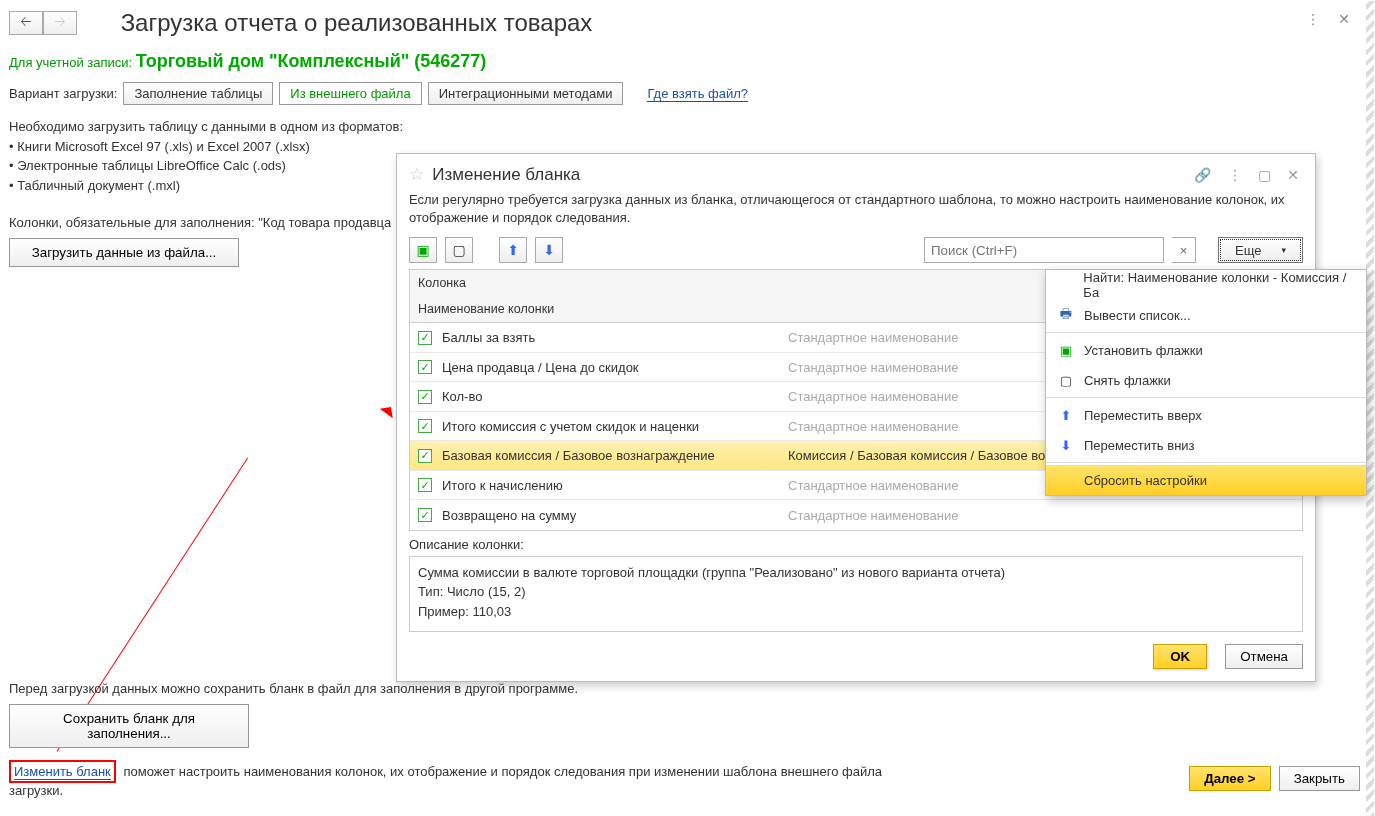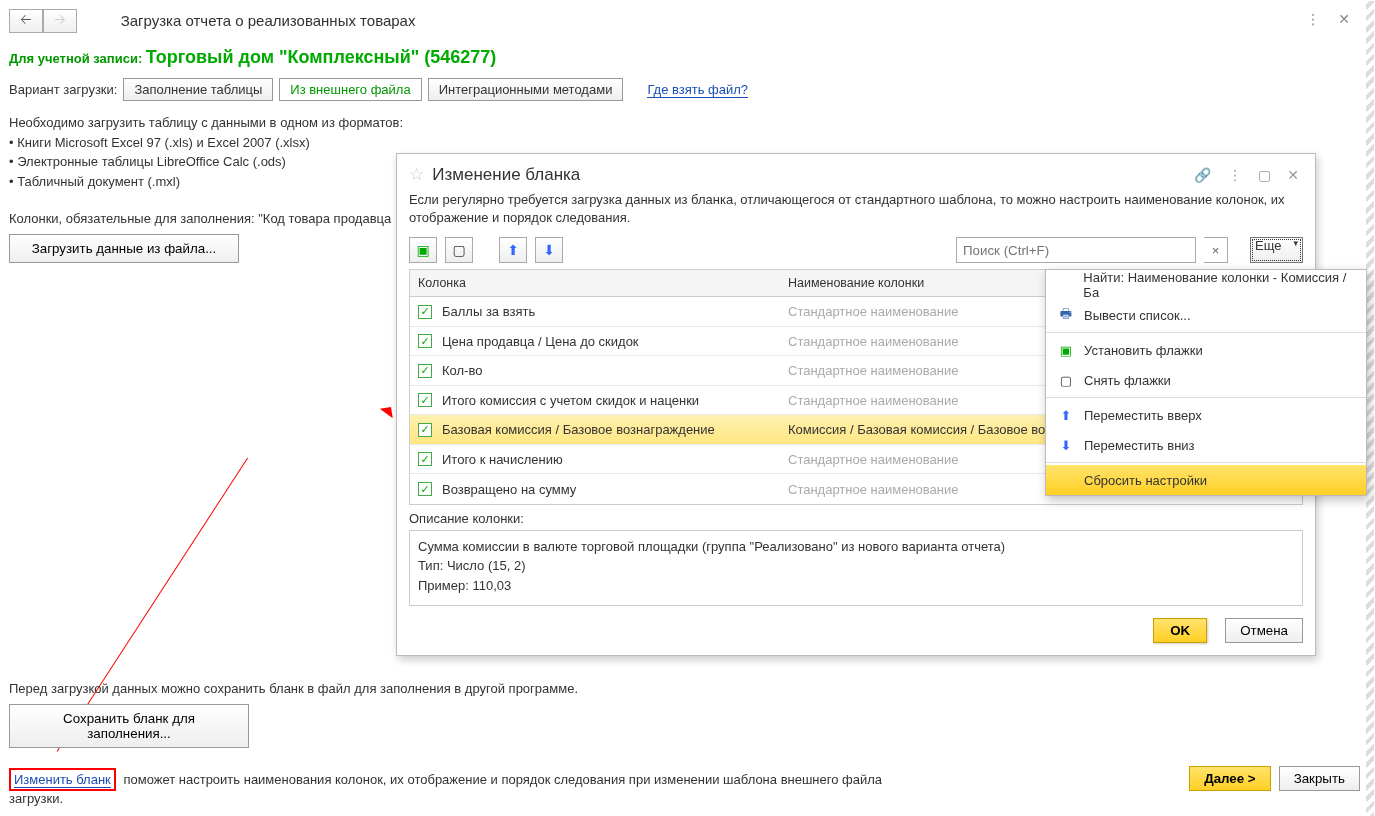--- a/index.html
+++ b/index.html
@@ -3,24 +3,24 @@
 <meta charset="utf-8">
 <style>
   * { box-sizing: border-box; }
   html, body { margin:0; padding:0; font-family: Arial, Helvetica, sans-serif; font-size:13px; color:#333; background:#fff; }
   .page { width:1375px; height:816px; position:relative; border:1px solid transparent; }
   .right-zig { position:absolute; right:0; top:0; width:8px; height:816px; background:repeating-linear-gradient(-45deg,#ddd 0 4px,#fff 4px 8px); }
   .header { padding:8px 8px 0 8px; }
   .navbtns { display:inline-flex; gap:0; }
   .navbtn { width:34px; height:24px; border:1px solid #aaa; background:linear-gradient(#fff,#eee); display:inline-flex; align-items:center; justify-content:center; font-size:14px; color:#555; }
   .navbtn:last-child { color:#ccc; }
-  .pgtitle { display:inline-block; vertical-align:middle; font-size:15px; color:#333; margin-left:40px; }
+  .pgtitle { display:inline-block; vertical-align:middle; font-size:24px; color:#333; margin-left:40px; }
   .tbicon { position:absolute; top:10px; display:inline-flex; align-items:center; justify-content:center; color:#888; font-size:14px; }
   .subhdr { margin-top:14px; }
-  .greenlbl { color:#090; font-weight:bold; }
+  .greenlbl { color:#090; font-weight:normal; }
   .greenval { color:#0a0; font-size:18px; font-weight:bold; }
   .row { margin-top:10px; display:flex; align-items:center; gap:6px; }
   .tab { border:1px solid #999; padding:3px 10px; background:linear-gradient(#fff,#eee); color:#333; }
   .tab.active { background:#fff; color:#090; font-weight:normal; }
   .link { color:#1a4fb3; border-bottom:1px solid #1a4fb3; cursor:pointer; }
   .info { margin-top:12px; line-height:1.5; }
   .btn { border:1px solid #999; background:linear-gradient(#fff,#eee); padding:6px 16px; cursor:pointer; }
   .btn-y { border:1px solid #c9a000; background:linear-gradient(#ffe36b,#ffcf24); padding:4px 16px; font-weight:bold; box-shadow:1px 1px 2px rgba(0,0,0,.2); }
   .btn-y2 { border:1px solid #c9a000; background:linear-gradient(#ffe36b,#ffcf24); padding:4px 14px; }
   .redbox { display:inline-block; border:2px solid red; padding:2px 3px; }
@@ -28,23 +28,23 @@
   .arrow-head { position:absolute; left:382px; top:398px; width:0; height:0; border:8px solid transparent; border-bottom-color:red; transform:rotate(36deg); }
   .dialog { position:absolute; left:395px; top:152px; width:920px; border:1px solid #bbb; background:#fff; box-shadow:2px 4px 8px rgba(0,0,0,.2); }
   .dlg-hdr { display:flex; align-items:center; padding:10px 12px 6px 12px; gap:8px; }
   .dlg-title { font-size:17px; color:#333; flex:1; }
   .dlg-wicon { color:#999; font-size:14px; padding:0 4px; cursor:pointer; }
   .dlg-body { padding:0 12px 12px 12px; }
   .toolbar { display:flex; align-items:center; gap:8px; margin:10px 0 6px 0; }
   .tbtn { width:28px; height:26px; border:1px solid #aaa; background:linear-gradient(#fff,#eee); display:inline-flex; align-items:center; justify-content:center; font-size:14px; }
   .search { border:1px solid #aaa; height:26px; padding:0 6px; width:240px; color:#999; }
   .clrbtn { width:24px; height:26px; border:1px solid #aaa; border-left:none; display:inline-flex; align-items:center; justify-content:center; color:#666; }
-  .morebtn { height:26px; border:1px solid #777; background:linear-gradient(#fff,#eee); padding:0 4px; display:inline-flex; align-items:flex-start; gap:12px; outline:1px dotted #333; outline-offset:-3px; }
+  .morebtn { height:26px; border:1px solid #777; background:linear-gradient(#fff,#eee); padding:0 16px; display:inline-flex; align-items:center; gap:20px; outline:1px dotted #333; outline-offset:-3px; }
   .table { border:1px solid #ccc; }
-  .thead { display:flex; background:#f5f5f5; border-bottom:1px solid #ccc; }
+  .thead { display:flex; background:#f5f5f5; border-bottom:1px solid #ccc;flex-direction:column; }
   .th { padding:6px 8px; font-size:12.5px; color:#333; }
   .tr { display:flex; align-items:center; border-bottom:1px solid #e9e9e9; height:29.5px; }
   .tr.sel { background:linear-gradient(#fff1b0,#ffe782); }
   .cb { width:14px; height:14px; border:1px solid #4a4; background:#fff; display:inline-flex; align-items:center; justify-content:center; color:#0a0; font-size:11px; margin-left:8px; margin-right:10px; }
   .td1 { width:370px; padding:0; font-size:13px; display:flex; align-items:center; }
   .td2 { flex:1; padding:0 8px; color:#aaa; font-size:13px; }
   .td2.sel { color:#333; }
   .desc-area { border:1px solid #ccc; margin-top:4px; padding:6px 8px; height:76px; line-height:1.5; }
   .dlg-foot { text-align:right; margin-top:12px; display:flex; justify-content:flex-end; gap:18px; }
   .dropdown { position:absolute; left:1044px; top:268px; width:322px; border:1px solid #bbb; background:#fff; box-shadow:2px 4px 10px rgba(0,0,0,.25); }
@@ -232,21 +232,21 @@
       <span class="dd-ico"></span>
       <span>Сбросить настройки</span>
     </div>
   </div>
 
   <div style="position:absolute; left:8px; top:680px; width:900px">
     <div>Перед загрузкой данных можно сохранить бланк в файл для заполнения в другой программе.</div>
     <div style="margin-top:8px">
       <button class="btn" style="width:240px;text-align:center">Сохранить бланк для заполнения...</button>
     </div>
-    <div style="margin-top:20px">
+    <div style="margin-top:12px">
       <span class="redbox">
         <span class="link">Изменить бланк</span>
       </span>
       <span style="margin-left:4px">поможет настроить наименования колонок, их отображение и порядок следования при изменении шаблона внешнего файла загрузки.</span>
     </div>
   </div>
 
   <div class="foot">
     <button class="btn-y2" style="font-weight:bold">Далее &gt;</button>
     <button class="btn" style="padding:4px 14px">Закрыть</button>

